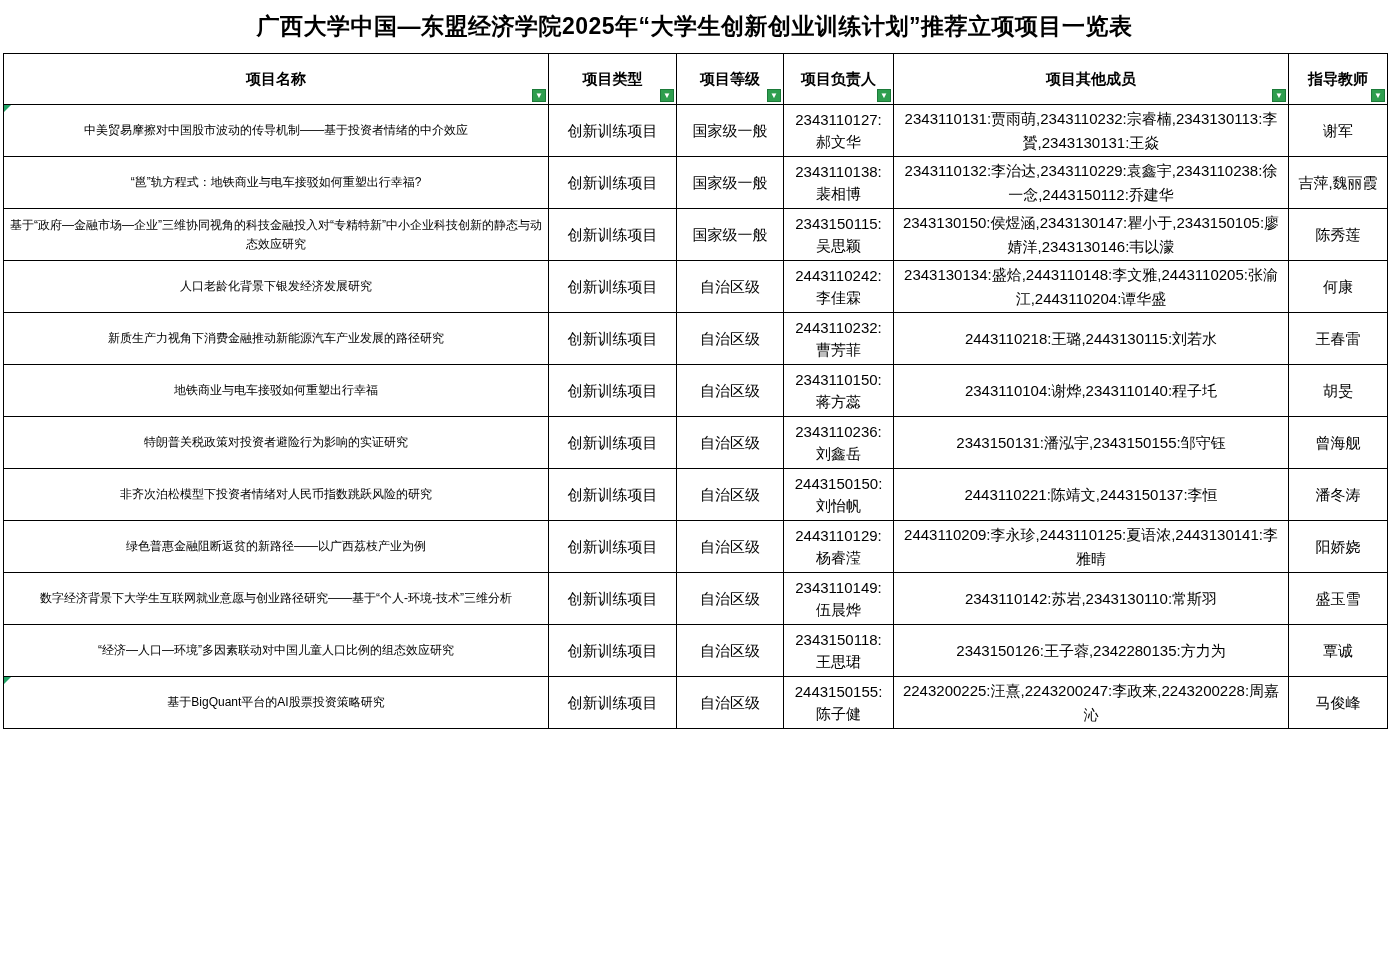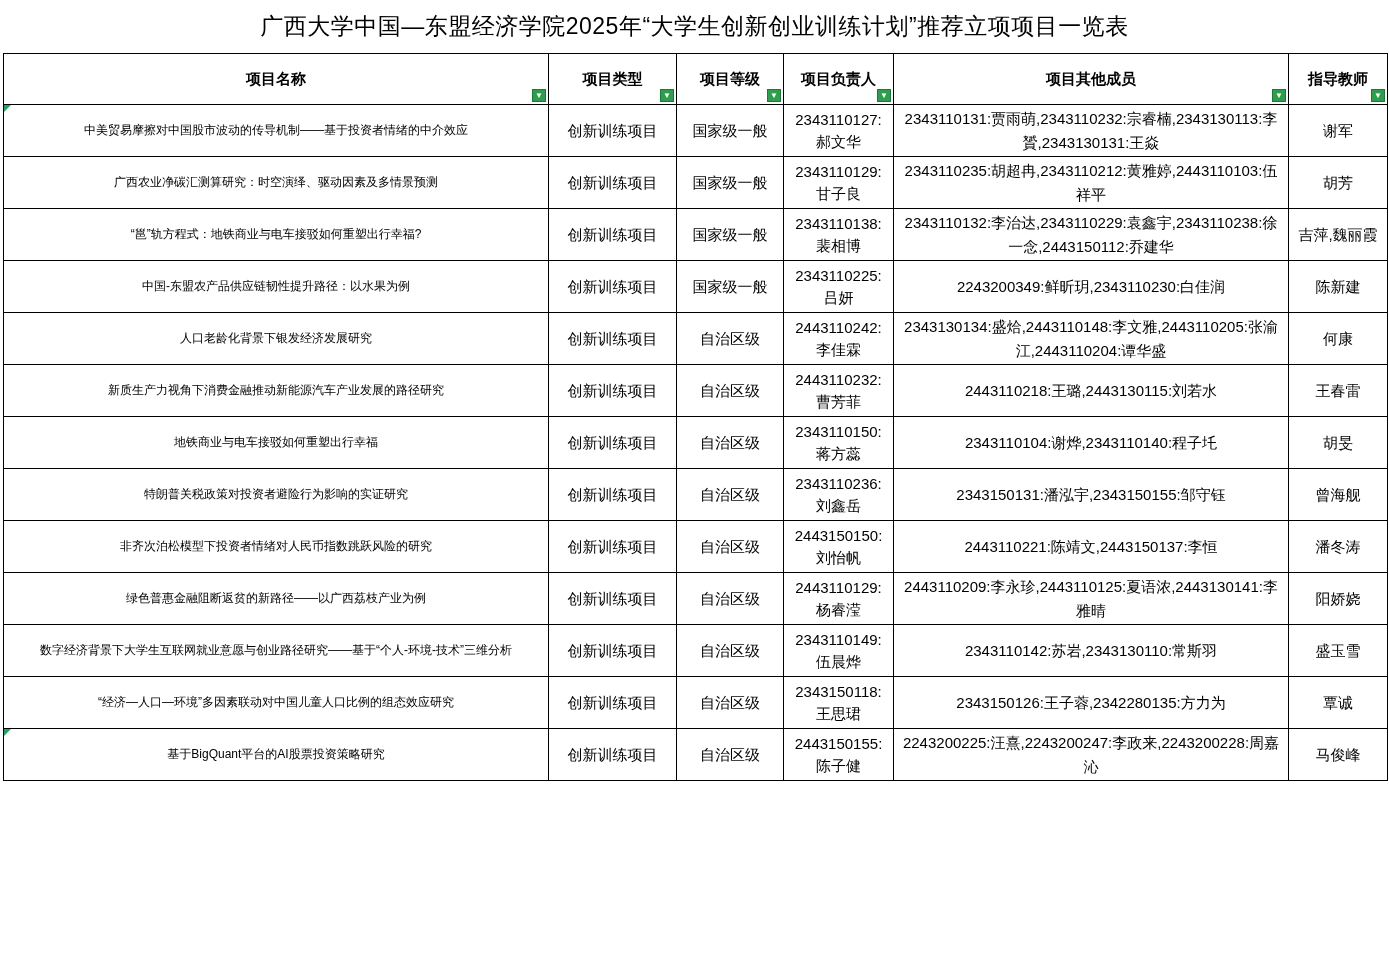--- a/index.html
+++ b/index.html
@@ -11,21 +11,21 @@
     overflow: hidden;
     font-family: "Liberation Sans", "DejaVu Sans", sans-serif;
     color: #000000;
   }
   .page-title {
     height: 53px;
     display: flex;
     align-items: center;
     justify-content: center;
     font-size: 23px;
-    font-weight: normal;
+    font-weight: bold;
     letter-spacing: 0.5px;
   }
   table.project-table {
     border-collapse: collapse;
     table-layout: fixed;
     margin-left: 3px;
     width: 1384px;
   }
   .project-table th,
   .project-table td {
@@ -125,51 +125,40 @@
     <td class="c-type">创新训练项目</td>
     <td class="c-level">国家级一般</td>
     <td class="c-leader">
       <div class="leader-id">2343110127:</div>
       <div class="leader-name">郝文华</div>
     </td>
     <td class="c-members">2343110131:贾雨萌,2343110232:宗睿楠,2343130113:李贇,2343130131:王焱</td>
     <td class="c-teacher">谢军</td>
   </tr>
       <tr>
-    <td class="c-name">广西农业净碳汇测算研究：时空演绎、驱动因素及多情景预测</td>
-    <td class="c-type">创新训练项目</td>
-    <td class="c-level">国家级一般</td>
-    <td class="c-leader">
-      <div class="leader-id">2343110129:</div>
-      <div class="leader-name">甘子良</div>
-    </td>
-    <td class="c-members">2343110235:胡超冉,2343110212:黄雅婷,2443110103:伍祥平</td>
-    <td class="c-teacher">胡芳</td>
-  </tr>
-      <tr>
     <td class="c-name">“邕”轨方程式：地铁商业与电车接驳如何重塑出行幸福?</td>
     <td class="c-type">创新训练项目</td>
     <td class="c-level">国家级一般</td>
     <td class="c-leader">
       <div class="leader-id">2343110138:</div>
       <div class="leader-name">裴相博</div>
     </td>
     <td class="c-members">2343110132:李治达,2343110229:袁鑫宇,2343110238:徐一念,2443150112:乔建华</td>
     <td class="c-teacher">吉萍,魏丽霞</td>
   </tr>
       <tr>
-    <td class="c-name">中国-东盟农产品供应链韧性提升路径：以水果为例</td>
+    <td class="c-name">基于“政府—金融市场—企业”三维协同视角的科技金融投入对“专精特新”中小企业科技创新的静态与动态效应研究</td>
     <td class="c-type">创新训练项目</td>
     <td class="c-level">国家级一般</td>
     <td class="c-leader">
-      <div class="leader-id">2343110225:</div>
-      <div class="leader-name">吕妍</div>
-    </td>
-    <td class="c-members">2243200349:鲜昕玥,2343110230:白佳润</td>
-    <td class="c-teacher">陈新建</td>
+      <div class="leader-id">2343150115:</div>
+      <div class="leader-name">吴思颖</div>
+    </td>
+    <td class="c-members">2343130150:侯煜涵,2343130147:瞿小于,2343150105:廖婧洋,2343130146:韦以濛</td>
+    <td class="c-teacher">陈秀莲</td>
   </tr>
       <tr>
     <td class="c-name">人口老龄化背景下银发经济发展研究</td>
     <td class="c-type">创新训练项目</td>
     <td class="c-level">自治区级</td>
     <td class="c-leader">
       <div class="leader-id">2443110242:</div>
       <div class="leader-name">李佳霖</div>
     </td>
     <td class="c-members">2343130134:盛烚,2443110148:李文雅,2443110205:张渝江,2443110204:谭华盛</td>

